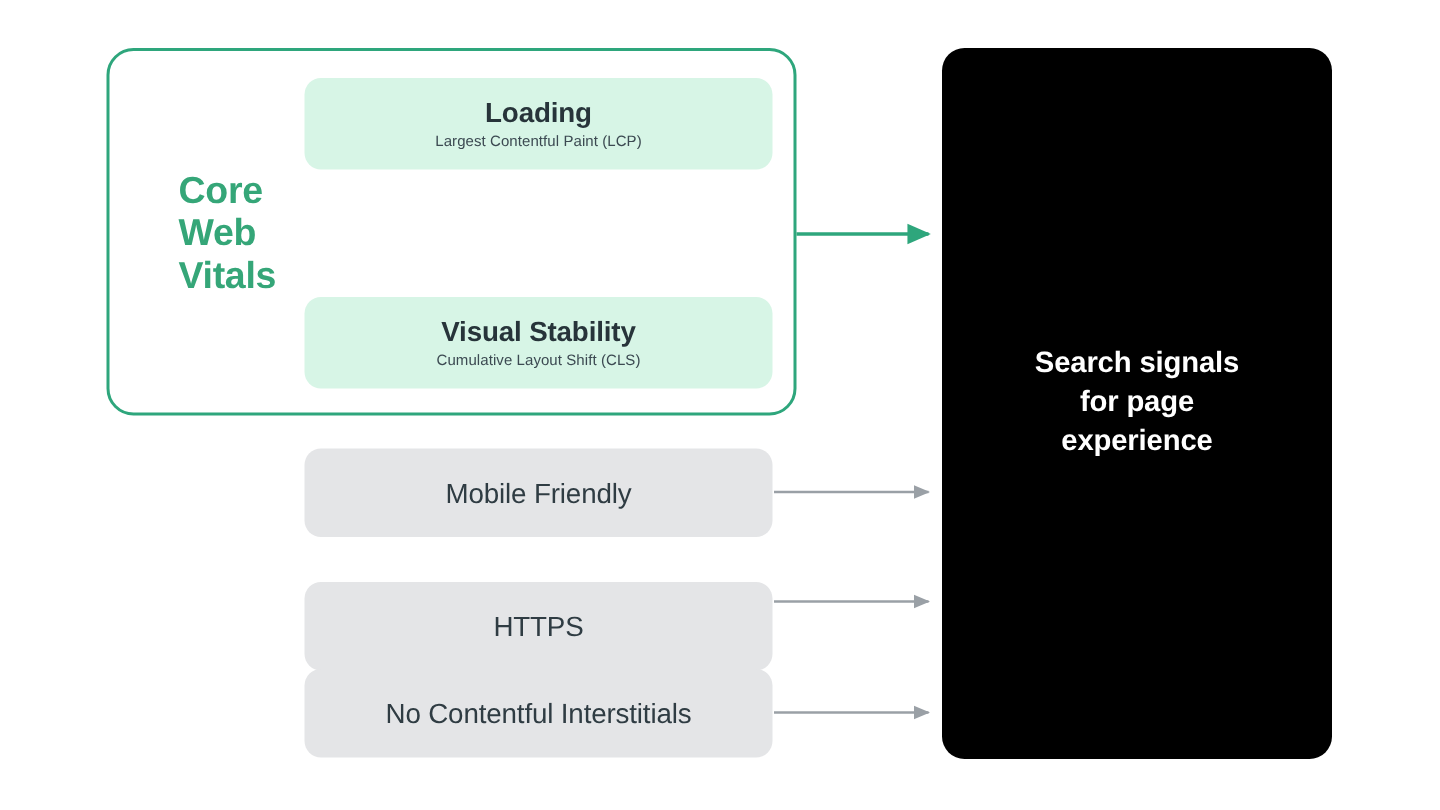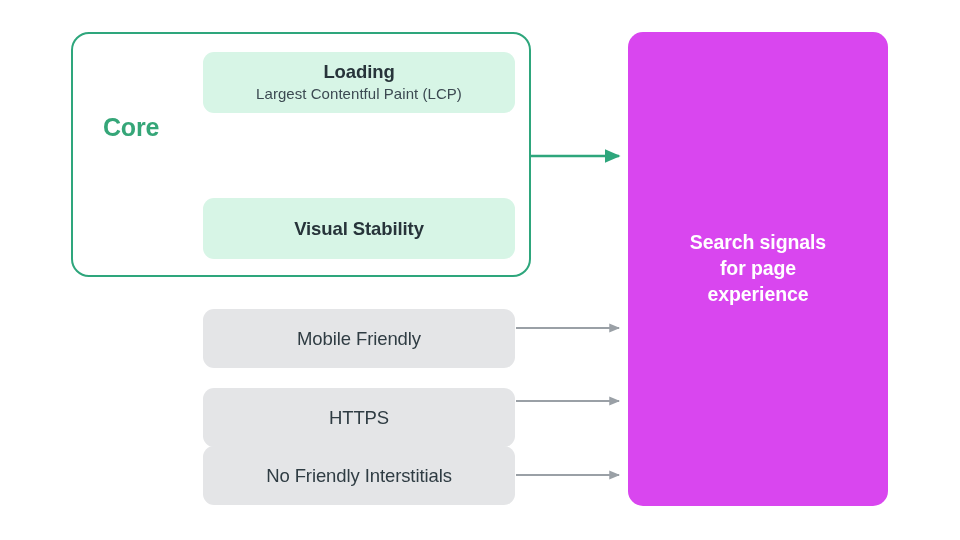--- a/index.html
+++ b/index.html
@@ -41,21 +41,21 @@
     left: 103px;
     top: 113px;
     width: 90px;
     text-align: left;
     color: #35A678;
     font-size: 25px;
     font-weight: 700;
     line-height: 1.13;
     letter-spacing: -0.2px;
   }
-  .cwv-label span { display: block; }
+  .cwv-label span { display: block; margin-left: 16px; }
 
   
   .pill {
     position: absolute;
     left: 203px;
     width: 312px;
     height: 61px;
     border-radius: 11px;
     box-sizing: border-box;
     display: flex;
@@ -70,59 +70,59 @@
 
   .pill-title {
     color: #27343A;
     font-size: 18.5px;
     font-weight: 700;
     line-height: 1.15;
     letter-spacing: -0.1px;
   }
   .pill-sub {
     color: #3C4A52;
-    font-size: 15px;
+    font-size: 10px;
     font-weight: 400;
     line-height: 1.3;
     margin-top: 2px;
     letter-spacing: 0.05px;
   }
 
   
   .pill-gray {
     position: absolute;
     left: 203px;
     width: 312px;
     height: 59px;
     background: #E4E5E7;
     border-radius: 11px;
     display: flex;
     align-items: center;
     justify-content: center;
   }
-  .gray-1 { top: 309px; }
+  .gray-1 { top: 299px; }
   .gray-2 { top: 388px; }
   .gray-3 { top: 446px; }
 
   .gray-title {
     color: #2F3C43;
     font-size: 18.5px;
     font-weight: 400;
     line-height: 1.15;
     letter-spacing: -0.1px;
   }
 
   
   .blue-box {
     position: absolute;
     left: 628px;
     top: 32px;
     width: 260px;
     height: 474px;
-    background: #d946ef;
+    background: #000000;
     border-radius: 15px;
     display: flex;
     align-items: center;
     justify-content: center;
   }
   .blue-text {
     color: #ffffff;
     font-size: 19.5px;
     font-weight: 700;
     line-height: 1.32;
@@ -143,40 +143,43 @@
 </style>
 </head>
 <body>
 
 <div class="canvas">
 
   <div class="cwv-container"></div>
 
   <div class="cwv-label">
     <span>Core</span>
+    <span>Web</span>
+    <span>Vitals</span>
   </div>
 
   <div class="pill pill-green pill-1">
     <div class="pill-title">Loading</div>
     <div class="pill-sub">Largest Contentful Paint (LCP)</div>
   </div>
 
 
   <div class="pill pill-green pill-3">
     <div class="pill-title">Visual Stability</div>
+    <div class="pill-sub">Cumulative Layout Shift (CLS)</div>
   </div>
 
   <div class="pill-gray gray-1">
     <div class="gray-title">Mobile Friendly</div>
   </div>
   <div class="pill-gray gray-2">
     <div class="gray-title">HTTPS</div>
   </div>
   <div class="pill-gray gray-3">
-    <div class="gray-title">No Friendly Interstitials</div>
+    <div class="gray-title">No Contentful Interstitials</div>
   </div>
 
   <div class="blue-box">
     <div class="blue-text">Search signals
 for page
 experience</div>
   </div>
 
   <svg class="arrow-svg" viewBox="0 0 960 540">
     <defs>

